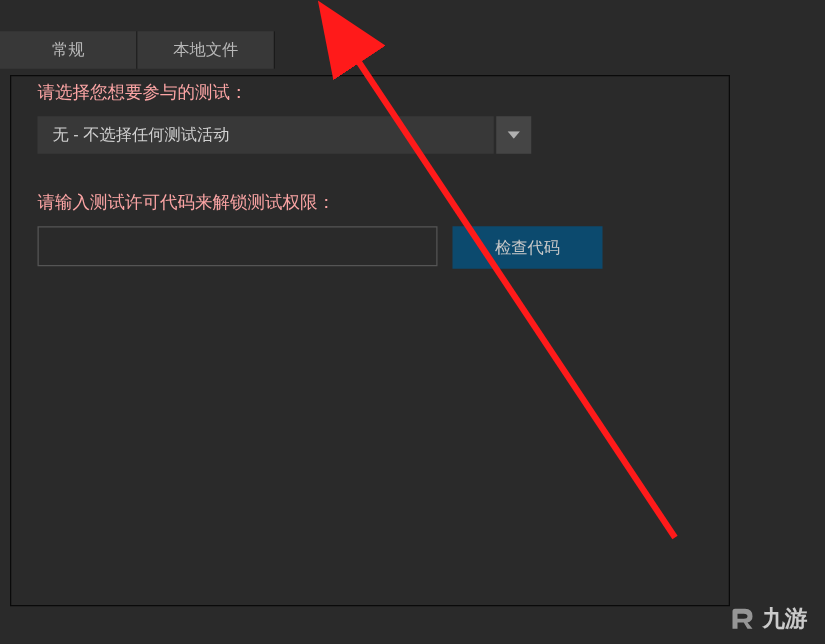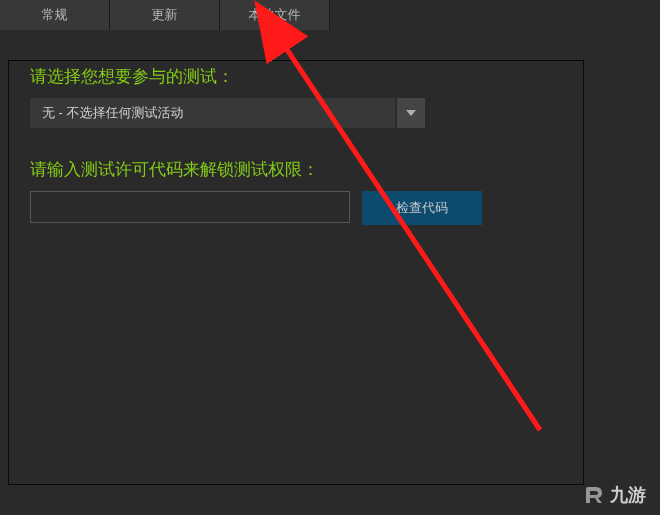--- a/index.html
+++ b/index.html
@@ -22,32 +22,33 @@
       width: 110px;
       height: 30px;
       display: flex;
       align-items: center;
       justify-content: center;
       background: #383838;
       color: #b8b8b8;
       border-right: 1px solid #1a1a1a;
       cursor: pointer;
       font-size: 13px;
+      margin-top: 25px;
     }
     .tab.active {
       background: #2a2a2a;
       color: #d0d0d0;
     }
     .content {
       padding: 35px 30px;
       position: relative;
     }
     .label {
-      color: #84cc16;
-      font-size: 17px;
+      color: #fca5a5;
+      font-size: 14px;
       margin-bottom: 10px;
     }
     .dropdown {
       display: flex;
       width: 395px;
       height: 30px;
       margin-bottom: 30px;
     }
     .dropdown-value {
       flex: 1;
@@ -125,21 +126,20 @@
       font-weight: bold;
       opacity: 0.85;
     }
     .watermark svg { width: 24px; height: 24px; }
   </style>
 </head>
 <body>
 
 <div class="tabs">
   <div class="tab">常规</div>
-  <div class="tab">更新</div>
   <div class="tab">本地文件</div>
 </div>
 
 <div class="inner-panel"></div>
 
 <div class="content">
   <div class="label">请选择您想要参与的测试：</div>
 
   <div class="dropdown">
     <div class="dropdown-value">无 - 不选择任何测试活动</div>

